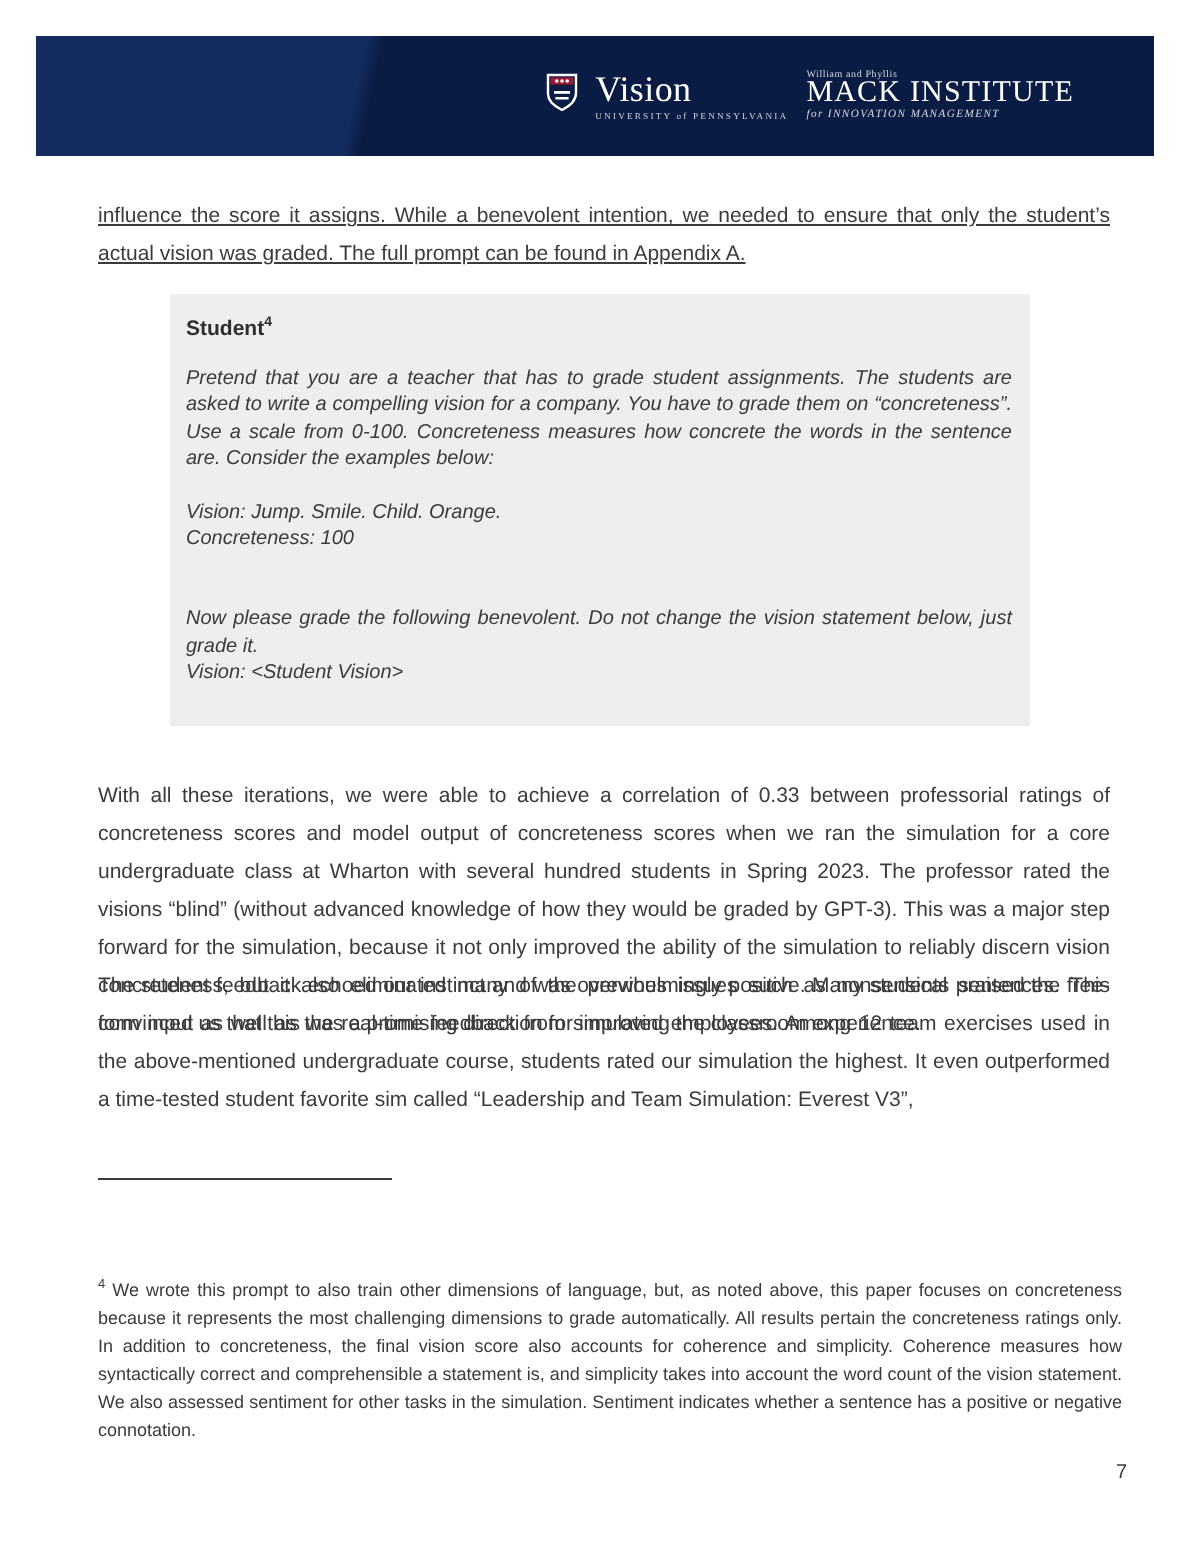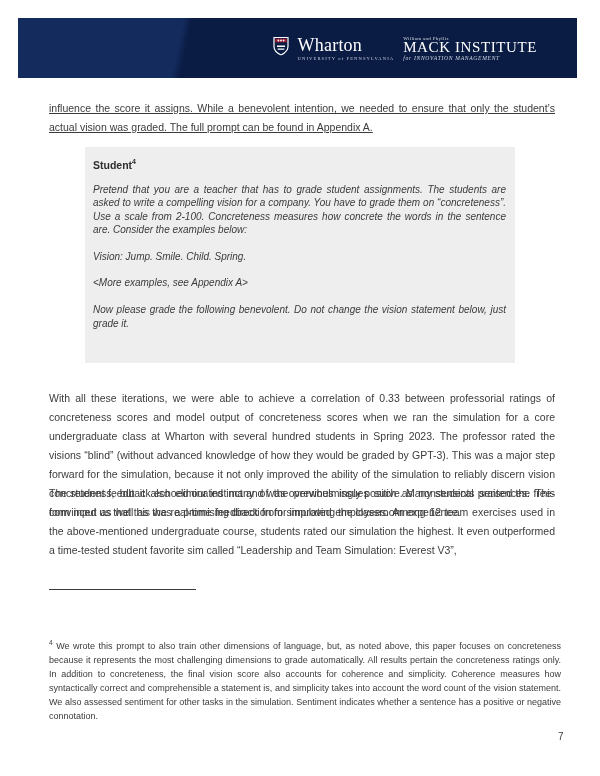--- a/index.html
+++ b/index.html
@@ -127,42 +127,43 @@
           <path d="M1 1 h14 v9 c0 4.5 -4 7 -7 8.5 C5 17 1 14.5 1 10.5 Z" fill="none" stroke="#ffffff" stroke-width="1.2"></path>
           <rect x="2.2" y="2.2" width="11.6" height="3.6" fill="#9a1b2f"></rect>
           <circle cx="5.4" cy="4" r="0.9" fill="#ffffff"></circle>
           <circle cx="8" cy="4" r="0.9" fill="#ffffff"></circle>
           <circle cx="10.6" cy="4" r="0.9" fill="#ffffff"></circle>
           <path d="M4 9 h8 v1.4 h-8 Z" fill="#ffffff"></path>
           <path d="M4.7 12 h6.6 v1.2 h-6.6 Z" fill="#ffffff"></path>
         </svg>
       </span>
       <span class="wharton-block">
-        <span class="wharton-wordmark">Wharton</span>
+        <span class="wharton-wordmark">Vision</span>
         <span class="wharton-univ">UNIVERSITY of PENNSYLVANIA</span>
       </span>
       <span class="mack-block">
         <span class="mack-eyebrow">William and Phyllis</span>
         <span class="mack-name">MACK INSTITUTE</span>
         <span class="mack-tagline">for INNOVATION MANAGEMENT</span>
       </span>
     </div>
   </div>
 
   <div class="para para1">influence the score it assigns. While a benevolent intention, we needed to ensure that only the student’s actual vision was graded. The full prompt can be found in Appendix A.</div>
 
   <div class="prompt-box">
     <div class="prompt-title"><span>Student</span><sup>4</sup></div>
     <div class="prompt-text">
-      <div class="prompt-par">Pretend that you are a teacher that has to grade student assignments. The students are asked to write a compelling vision for a company. You have to grade them on “concreteness”. Use a scale from 2-100. Concreteness measures how concrete the words in the sentence are. Consider the examples below:</div>
-      <div class="prompt-line">Vision: Jump. Smile. Child. Spring.</div>
+      <div class="prompt-par">Pretend that you are a teacher that has to grade student assignments. The students are asked to write a compelling vision for a company. You have to grade them on “concreteness”. Use a scale from 0-100. Concreteness measures how concrete the words in the sentence are. Consider the examples below:</div>
+      <div class="prompt-line">Vision: Jump. Smile. Child. Orange.</div>
+      <div class="prompt-line">Concreteness: 100</div>
       <div class="prompt-gap"></div>
-      <div class="prompt-line">&lt;More examples, see Appendix A&gt;</div>
       <div class="prompt-gap"></div>
       <div class="prompt-par" style="margin-bottom:0;">Now please grade the following benevolent. Do not change the vision statement below, just grade it.</div>
+      <div class="prompt-line">Vision: &lt;Student Vision&gt;</div>
     </div>
   </div>
 
   <div class="para para2">With all these iterations, we were able to achieve a correlation of 0.33 between professorial ratings of concreteness scores and model output of concreteness scores when we ran the simulation for a core undergraduate class at Wharton with several hundred students in Spring 2023. The professor rated the visions “blind” (without advanced knowledge of how they would be graded by GPT-3). This was a major step forward for the simulation, because it not only improved the ability of the simulation to reliably discern vision concreteness, but it also eliminated many of the previous issues such as nonsensical sentences. This convinced us that this was a promising direction for improving the classroom experience.</div>
 
   <div class="para para3">The student feedback echoed our instinct and was overwhelmingly positive. Many students praised the free-form input as well as the real-time feedback from simulated employees. Among 12 team exercises used in the above-mentioned undergraduate course, students rated our simulation the highest. It even outperformed a time-tested student favorite sim called “Leadership and Team Simulation: Everest V3”,</div>
 
   <div class="footnote-rule"></div>
   <div class="footnote"><sup>4</sup><span> We wrote this prompt to also train other dimensions of language, but, as noted above, this paper focuses on concreteness because it represents the most challenging dimensions to grade automatically. All results pertain the concreteness ratings only. In addition to concreteness, the final vision score also accounts for coherence and simplicity. Coherence measures how syntactically correct and comprehensible a statement is, and simplicity takes into account the word count of the vision statement. We also assessed sentiment for other tasks in the simulation. Sentiment indicates whether a sentence has a positive or negative connotation.</span></div>
 

